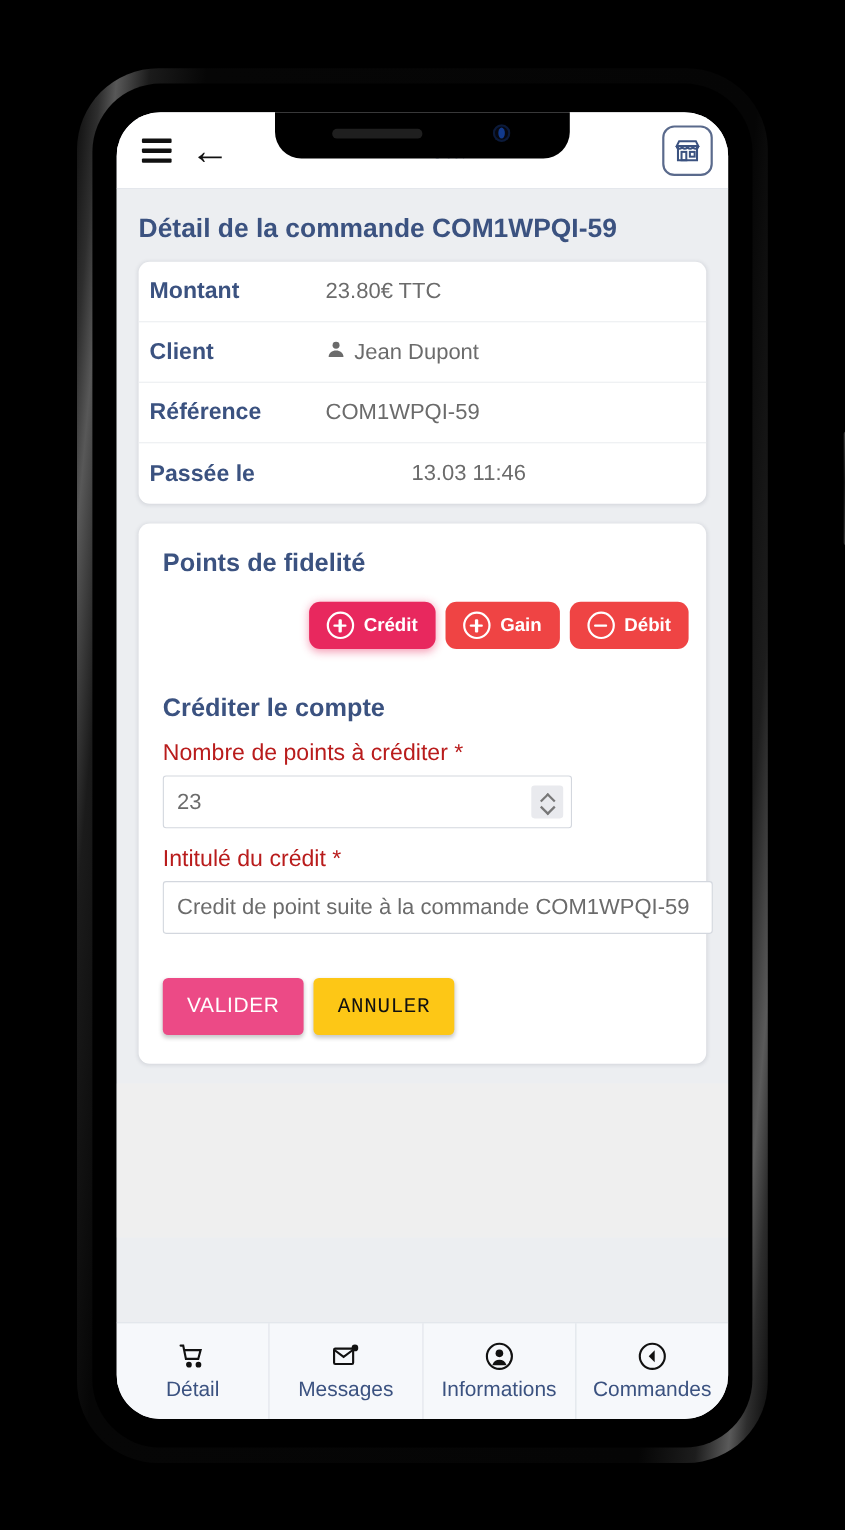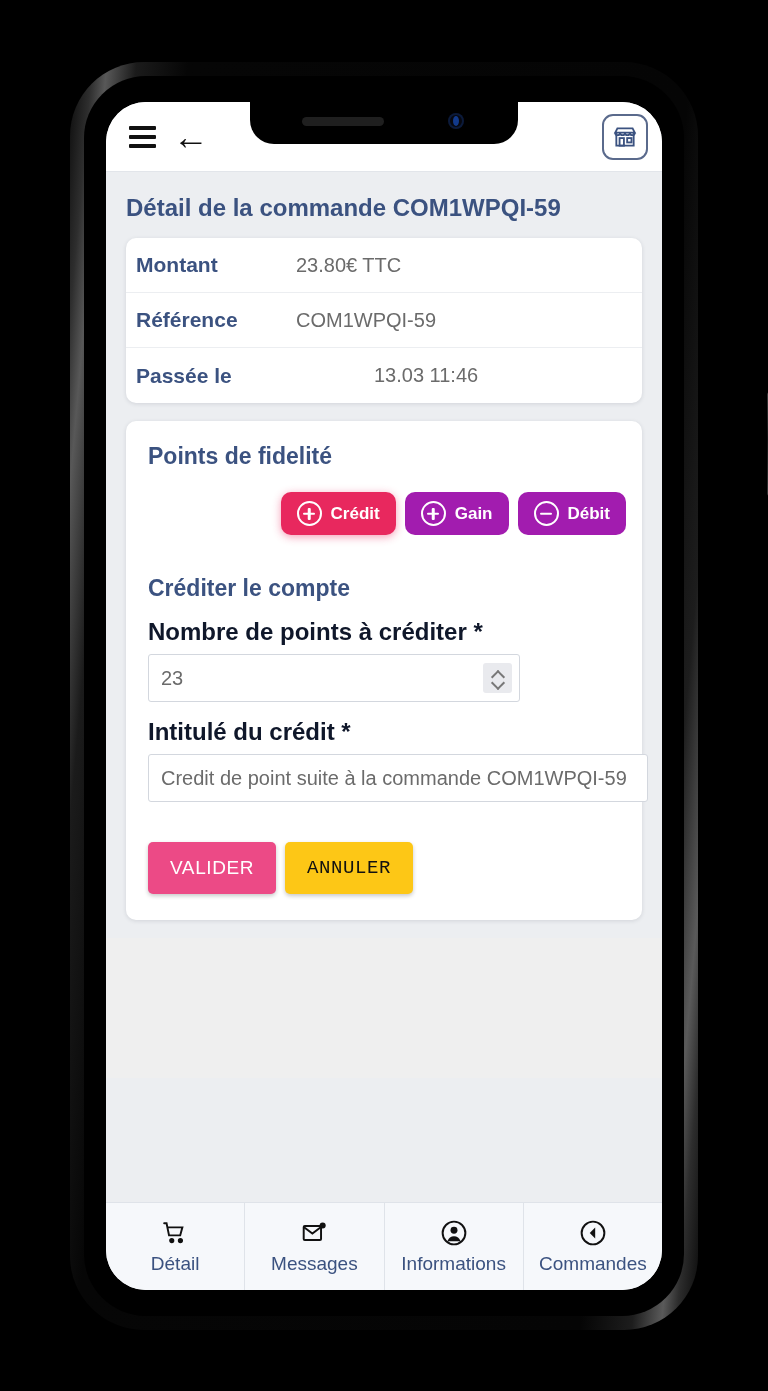--- a/index.html
+++ b/index.html
@@ -106,38 +106,38 @@
   #loyalty-card{ padding:22px 0 26px 0; }
   .section-heading{ font-size:23px; font-weight:bold; color:#3b5280; padding:0 22px; }
   #segmented{
     display:flex; gap:9px; justify-content:flex-end;
     padding:22px 16px 0 22px;
   }
   .seg-pill{
     display:flex; align-items:center; gap:9px;
     padding:9px 16px; border-radius:10px;
     font-size:17px; font-weight:bold; color:#fff; cursor:pointer;
-    background:#a21caf; white-space:nowrap;
+    background:#ef4444; white-space:nowrap;
   }
   .seg-pill.active{ background:#e8285e; box-shadow:0 2px 8px rgba(232,40,94,.45); }
   .seg-circle{
     width:25px; height:25px; border-radius:50%; border:2px solid #fff;
     position:relative; flex:none;
   }
   .seg-circle::before, .seg-circle::after{
     content:""; position:absolute; background:#fff; border-radius:1px;
     left:50%; top:50%; transform:translate(-50%,-50%);
   }
   .seg-circle::before{ width:12px; height:2.5px; }
   .seg-circle.plus::after{ width:2.5px; height:12px; }
 
   #form-heading{ padding:40px 22px 0 22px; }
   .field{ padding:0 22px; }
   .field-label{
-    display:block; font-size:24px; font-weight:bold; color:#0f172a;
+    display:block; font-size:21px; font-weight:normal; color:#b91c1c;
     margin:16px 0 8px 0;
   }
   .text-input{
     width:100%; height:48px; border:1px solid #d3d7de; border-radius:3px;
     background:#fff; font-family:"Liberation Sans", sans-serif;
     font-size:20px; color:#6b6b6b; padding:0 12px; outline:none;
   }
   .text-input::placeholder{ color:#8a8a8a; }
   #number-wrap{ position:relative; width:372px; }
   #number-input{ padding-right:46px; }
@@ -225,20 +225,32 @@
     <div id="content">
 
       <div id="page-title">Détail de la commande COM1WPQI-59</div>
 
       <div class="card">
         <div class="detail-row">
           <div class="detail-label">Montant</div>
           <div class="detail-value bold">23.80€ TTC</div>
         </div>
         <div class="detail-row">
+          <div class="detail-label">Client</div>
+          <div class="detail-value bold">
+            <span>
+              <svg width="19" height="19" viewBox="0 0 24 24" fill="#6b6b6b">
+                <circle cx="12" cy="7.5" r="4"></circle>
+                <path d="M3.5 21c0-4.7 3.8-7.5 8.5-7.5s8.5 2.8 8.5 7.5z"></path>
+              </svg>
+            </span>
+            <span>Jean Dupont</span>
+          </div>
+        </div>
+        <div class="detail-row">
           <div class="detail-label">Référence</div>
           <div class="detail-value">COM1WPQI-59</div>
         </div>
         <div class="detail-row">
           <div class="detail-label">Passée le</div>
           <div class="detail-value indent">13.03 11:46</div>
         </div>
       </div>
 
       <div class="card" id="loyalty-card">

